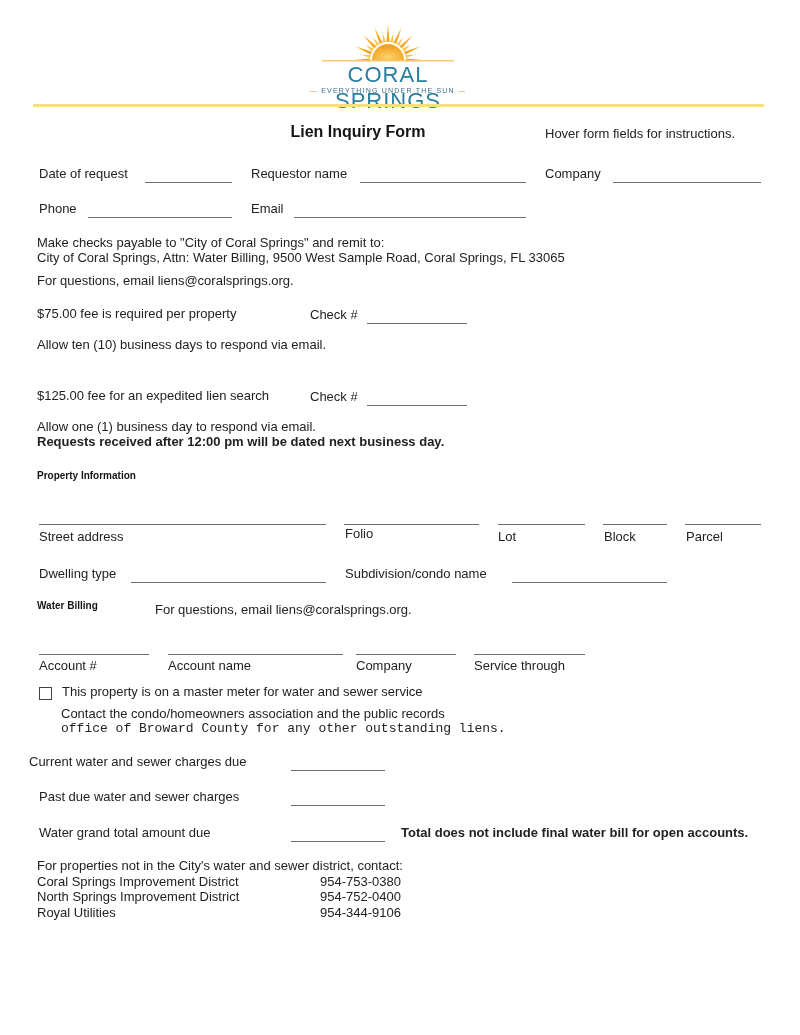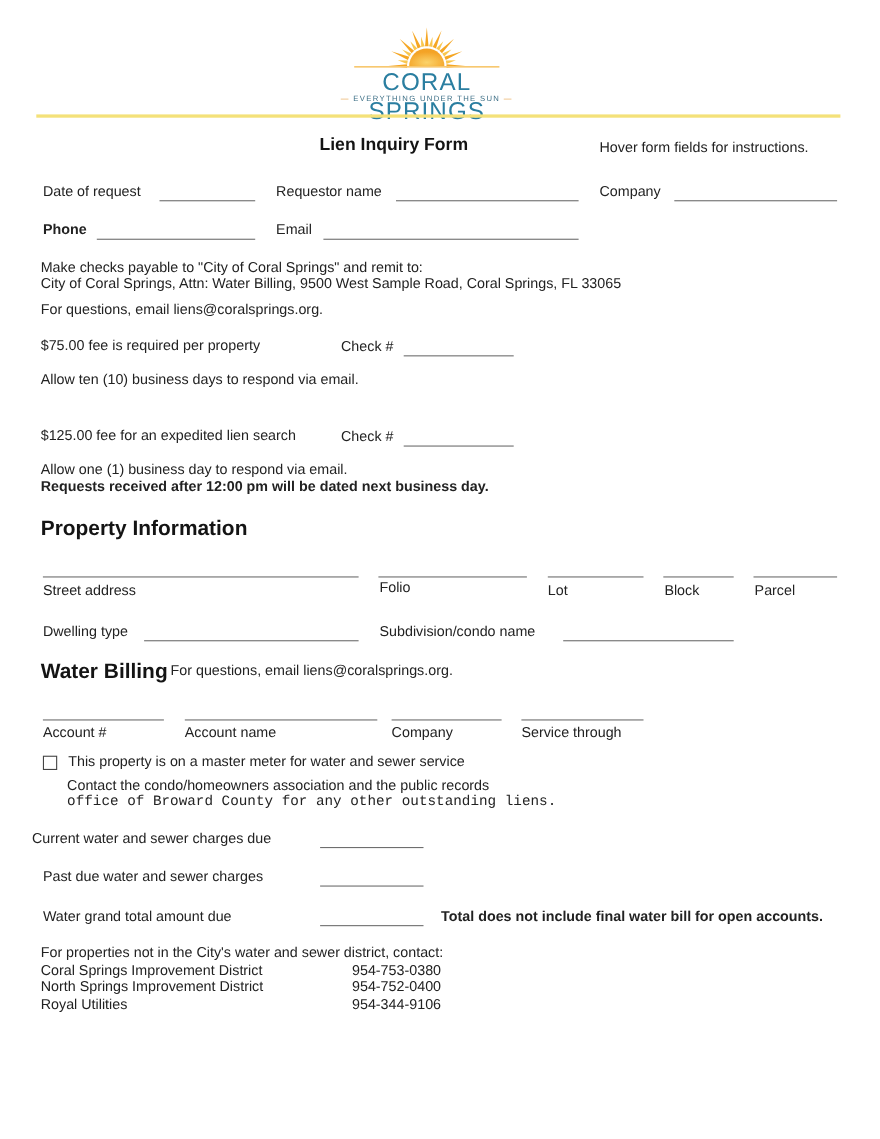--- a/index.html
+++ b/index.html
@@ -1,21 +1,21 @@
 <!DOCTYPE html>
 <html><head>
 <meta charset="utf-8">
 <style>
   html, body { margin:0; padding:0; background:#ffffff; }
   body { width:800px; height:1035px; position:relative; overflow:hidden;
          font-family:"Liberation Sans", sans-serif; color:#1f1f1f; font-size:13px; }
   .abs { position:absolute; white-space:nowrap; }
   .line { position:absolute; height:0; border-top:1px solid #6e6e6e; }
   .bold { font-weight:bold; }
-  .heading { font-weight:bold; font-size:19px; color:#141414; }
+  .heading { font-weight:bold; font-size:10px; color:#141414; }
   .t { font-size:13px; color:#222; }
 
   
   #logo { position:absolute; left:292px; top:24px; width:192px; height:74px; }
   #logo-word { position:absolute; left:0; top:38px; width:192px; text-align:center;
                font-size:22px; letter-spacing:1px; color:#2a7ea0; font-weight:normal; }
   #logo-tag { position:absolute; left:0; top:63px; width:192px; text-align:center;
               font-size:7px; letter-spacing:1.2px; color:#3d6f86; }
   #logo-tag .dash { color:#e59a3a; }
 
@@ -64,21 +64,21 @@
 
 <div class="abs heading" style="left:0;width:716px;text-align:center;top:123px;font-size:16px;">Lien Inquiry Form</div>
 
 <div class="abs t" style="left:39px;top:166px;">Date of request</div>
 <div class="line" style="left:145px;top:182px;width:87px;"></div>
 <div class="abs t" style="left:251px;top:166px;">Requestor name</div>
 <div class="line" style="left:360px;top:182px;width:166px;"></div>
 <div class="abs t" style="left:545px;top:166px;">Company</div>
 <div class="line" style="left:613px;top:182px;width:148px;"></div>
 
-<div class="abs t" style="left:39px;top:201px;font-weight:bold;">Phone</div>
+<div class="abs t" style="left:39px;top:201px;">Phone</div>
 <div class="line" style="left:88px;top:217px;width:144px;"></div>
 <div class="abs t" style="left:251px;top:201px;">Email</div>
 <div class="line" style="left:294px;top:217px;width:232px;"></div>
 
 <div class="abs t" style="left:37px;top:235px;">Make checks payable to "City of Coral Springs" and remit to:</div>
 <div class="abs t" style="left:37px;top:250px;">City of Coral Springs, Attn: Water Billing, 9500 West Sample Road, Coral Springs, FL 33065</div>
 <div class="abs t" style="left:37px;top:273px;">For questions, email liens@coralsprings.org.</div>
 
 <div class="abs t" style="left:37px;top:306px;">$75.00 fee is required per property</div>
 <div class="abs t" style="left:310px;top:307px;">Check #</div>

